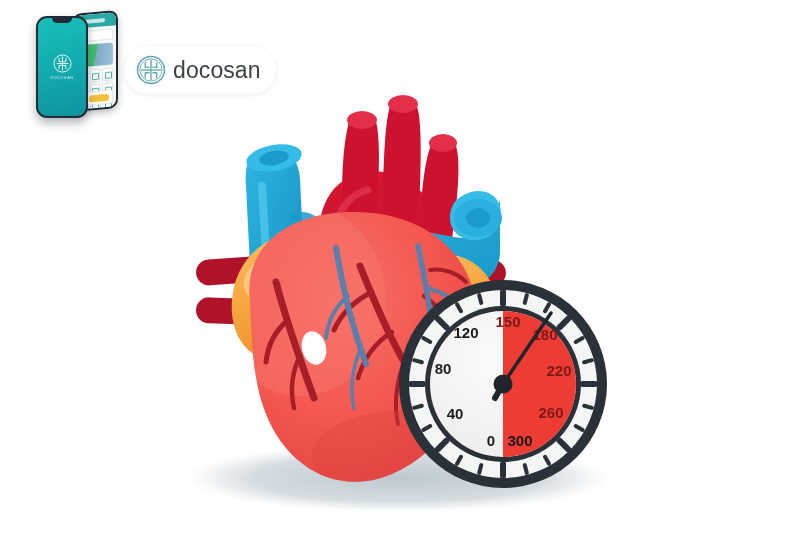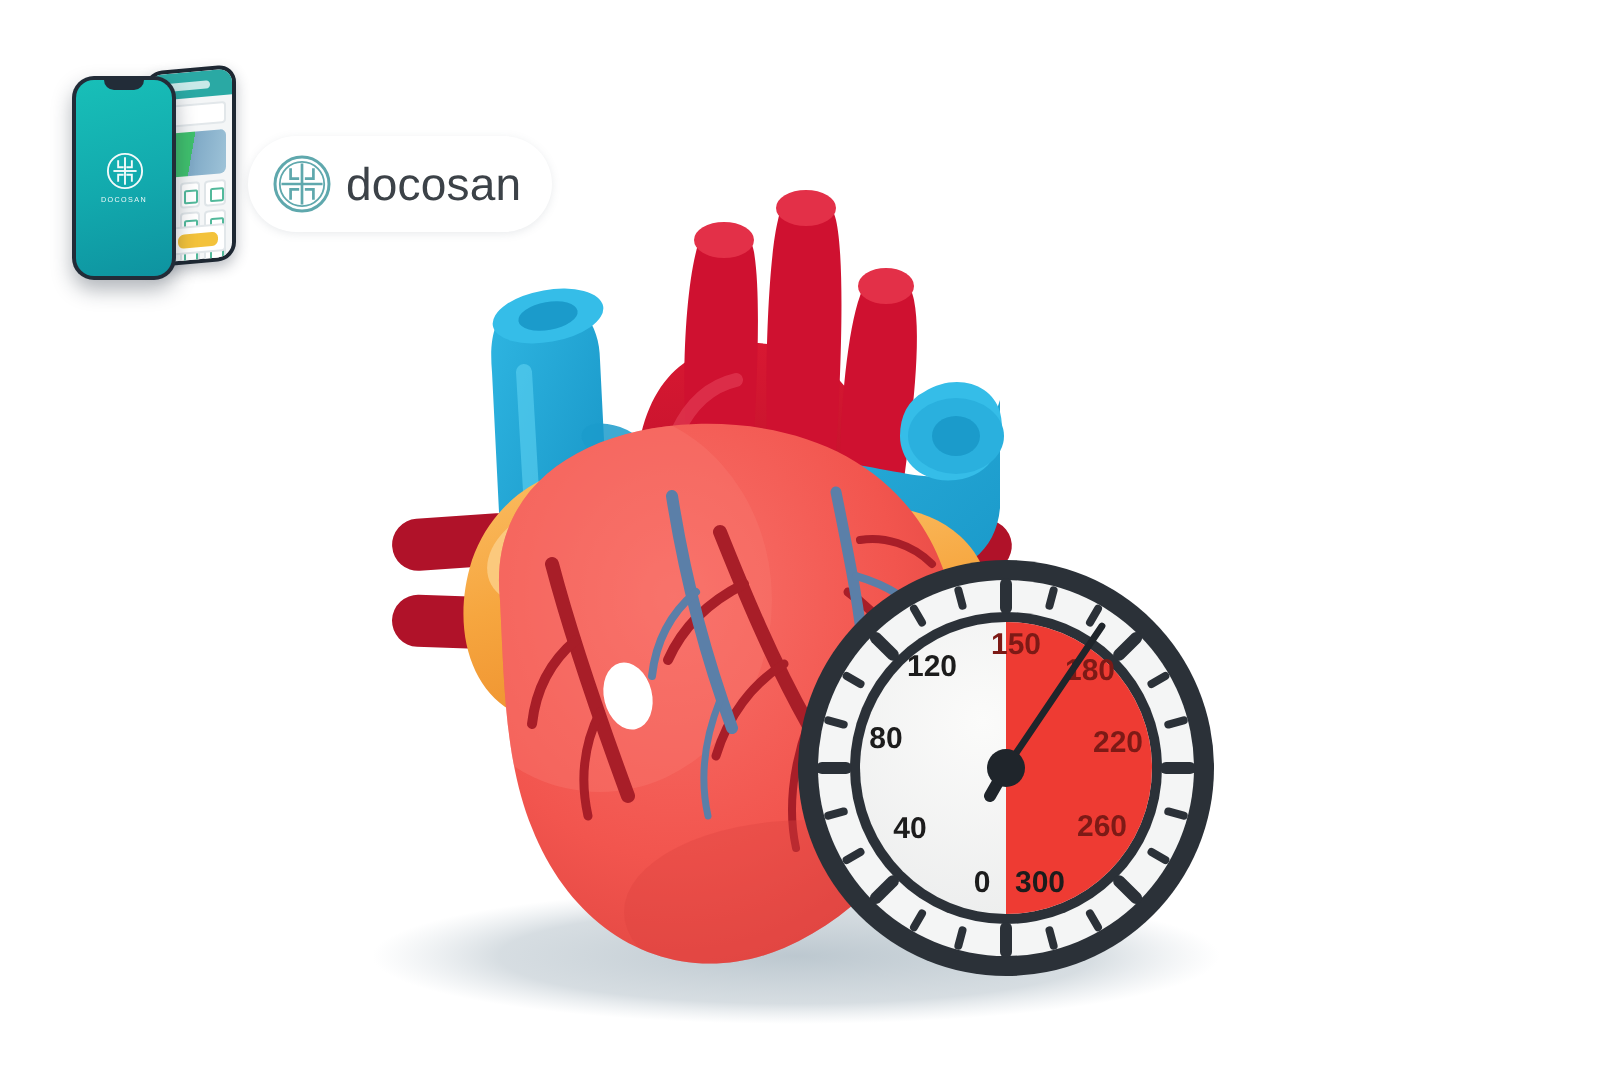--- a/index.html
+++ b/index.html
@@ -16,21 +16,21 @@
     width: 800px;
     height: 533px;
     background: #ffffff;
     overflow: hidden;
   }
 
   
   #brand {
     position: absolute;
     left: 28px;
-    top: 28px;
+    top: 6px;
     width: 240px;
     height: 112px;
   }
   .phone-back {
     position: absolute;
     left: 44px;
     top: 6px;
     width: 46px;
     height: 98px;
     border-radius: 9px;

